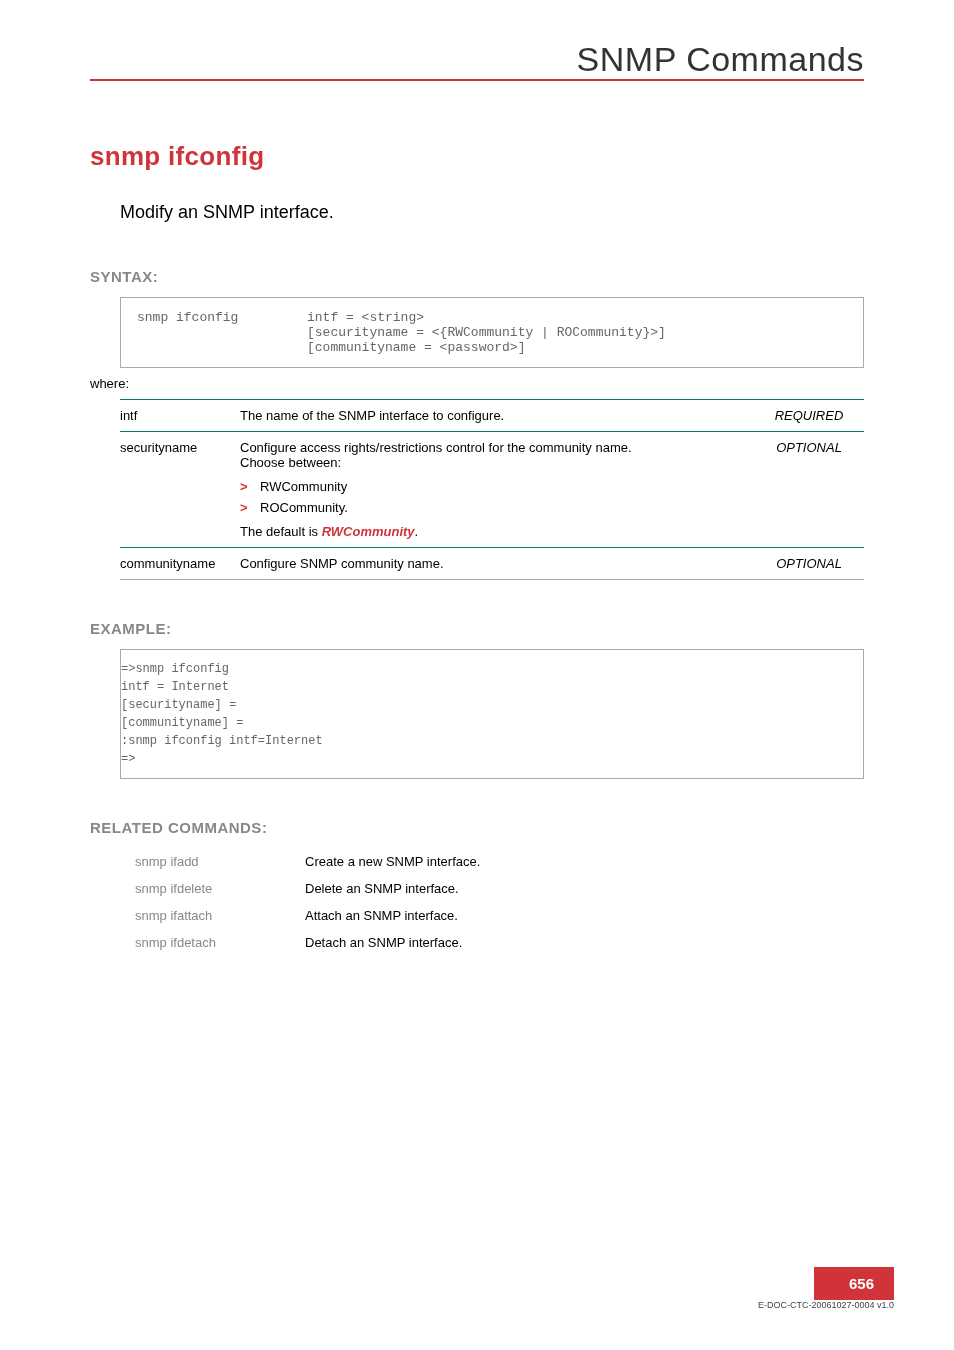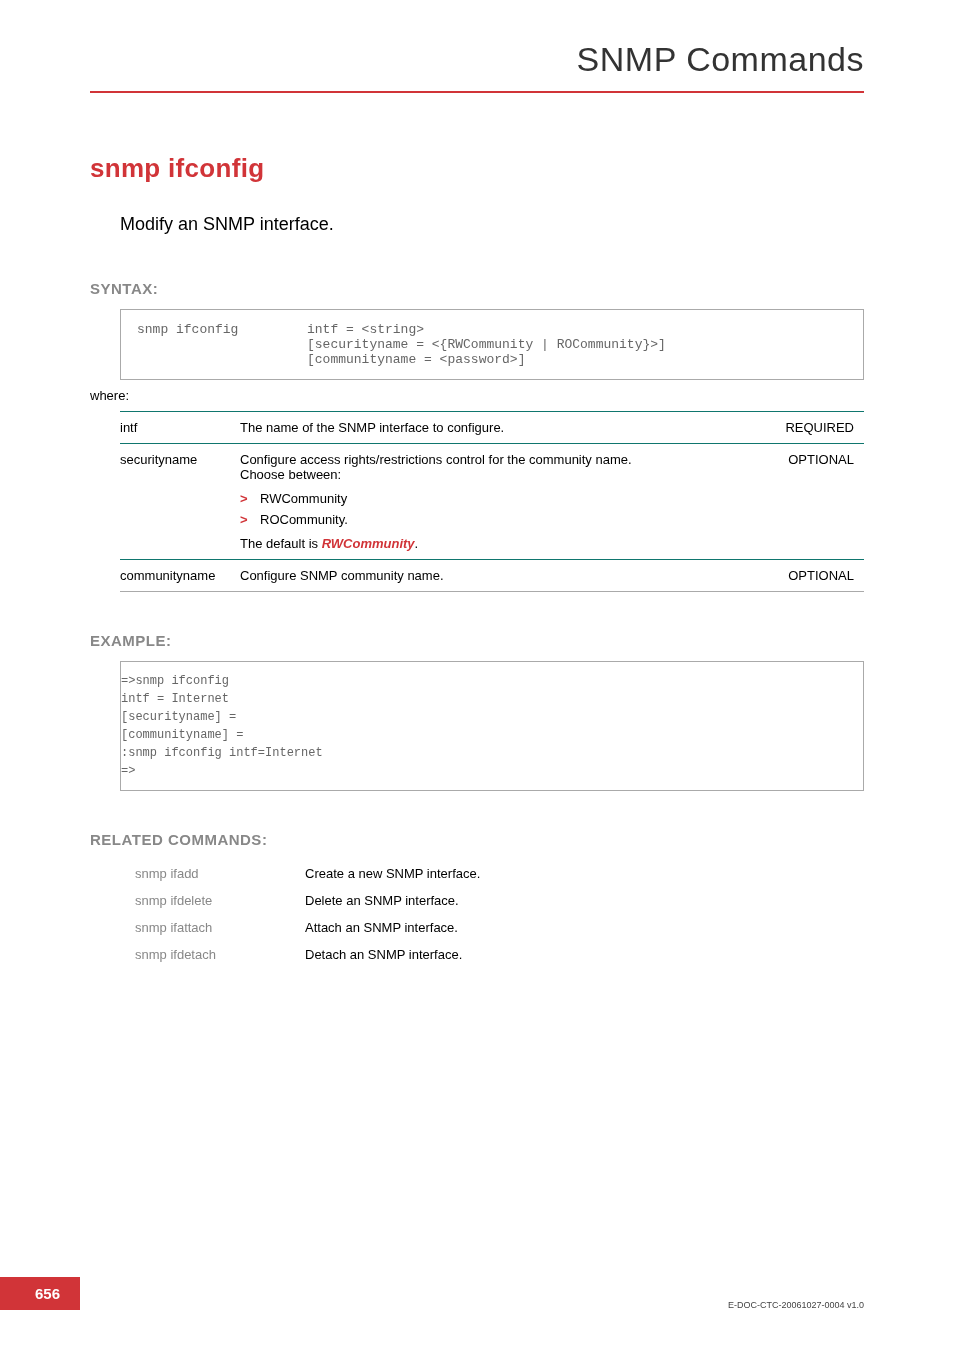--- a/index.html
+++ b/index.html
@@ -14,21 +14,20 @@
   .page {
     padding: 40px 90px 0 90px;
   }
   .header-title {
     text-align: right;
     font-size: 34px;
     font-weight: 300;
     color: #333;
     font-family: "Arial Narrow", Arial, sans-serif;
     letter-spacing: 0.5px;
-    padding-bottom: 12px;
     border-bottom: 2px solid #d13438;
   }
   .cmd-title {
     color: #d13438;
     font-size: 26px;
     font-weight: bold;
     margin-top: 60px;
     margin-bottom: 30px;
     font-family: "Arial Narrow", Arial, sans-serif;
     letter-spacing: 0.3px;
@@ -75,21 +74,21 @@
   }
   .params-table td {
     border-top: 1px solid #0f766e;
     padding: 8px 10px 8px 0;
     vertical-align: top;
   }
   .params-table tr:last-child td {
     border-bottom: 1px solid #aaa;
   }
   .param-name { width: 120px; }
-  .param-req { width: 100px; text-align: right; }
+  .param-req { width: 100px; text-align: center; font-style: italic; }
   .param-list { list-style: none; margin: 6px 0; }
   .param-list li { padding: 3px 0 3px 20px; position: relative; }
   .param-list li::before {
     content: ">";
     position: absolute;
     left: 0;
     color: #d13438;
     font-weight: bold;
   }
   .default-text { margin-top: 4px; }
@@ -110,24 +109,25 @@
     font-size: 13px;
     border-collapse: collapse;
   }
   .related-table td { padding: 6px 0; vertical-align: top; }
   .related-cmd { color: #888; width: 170px; }
   .footer {
     position: absolute;
     bottom: 40px;
     left: 0;
     width: 100%;
-    padding: 0 90px;
+    padding: 0 60px;
     display: flex;
     justify-content: space-between;
     align-items: flex-end;
+    flex-direction: column;
   }
   .page-num {
     background: #d13438;
     color: #fff;
     font-weight: bold;
     padding: 8px 20px;
     font-size: 15px;
     margin-left: -90px;
     padding-left: 35px;
   }

